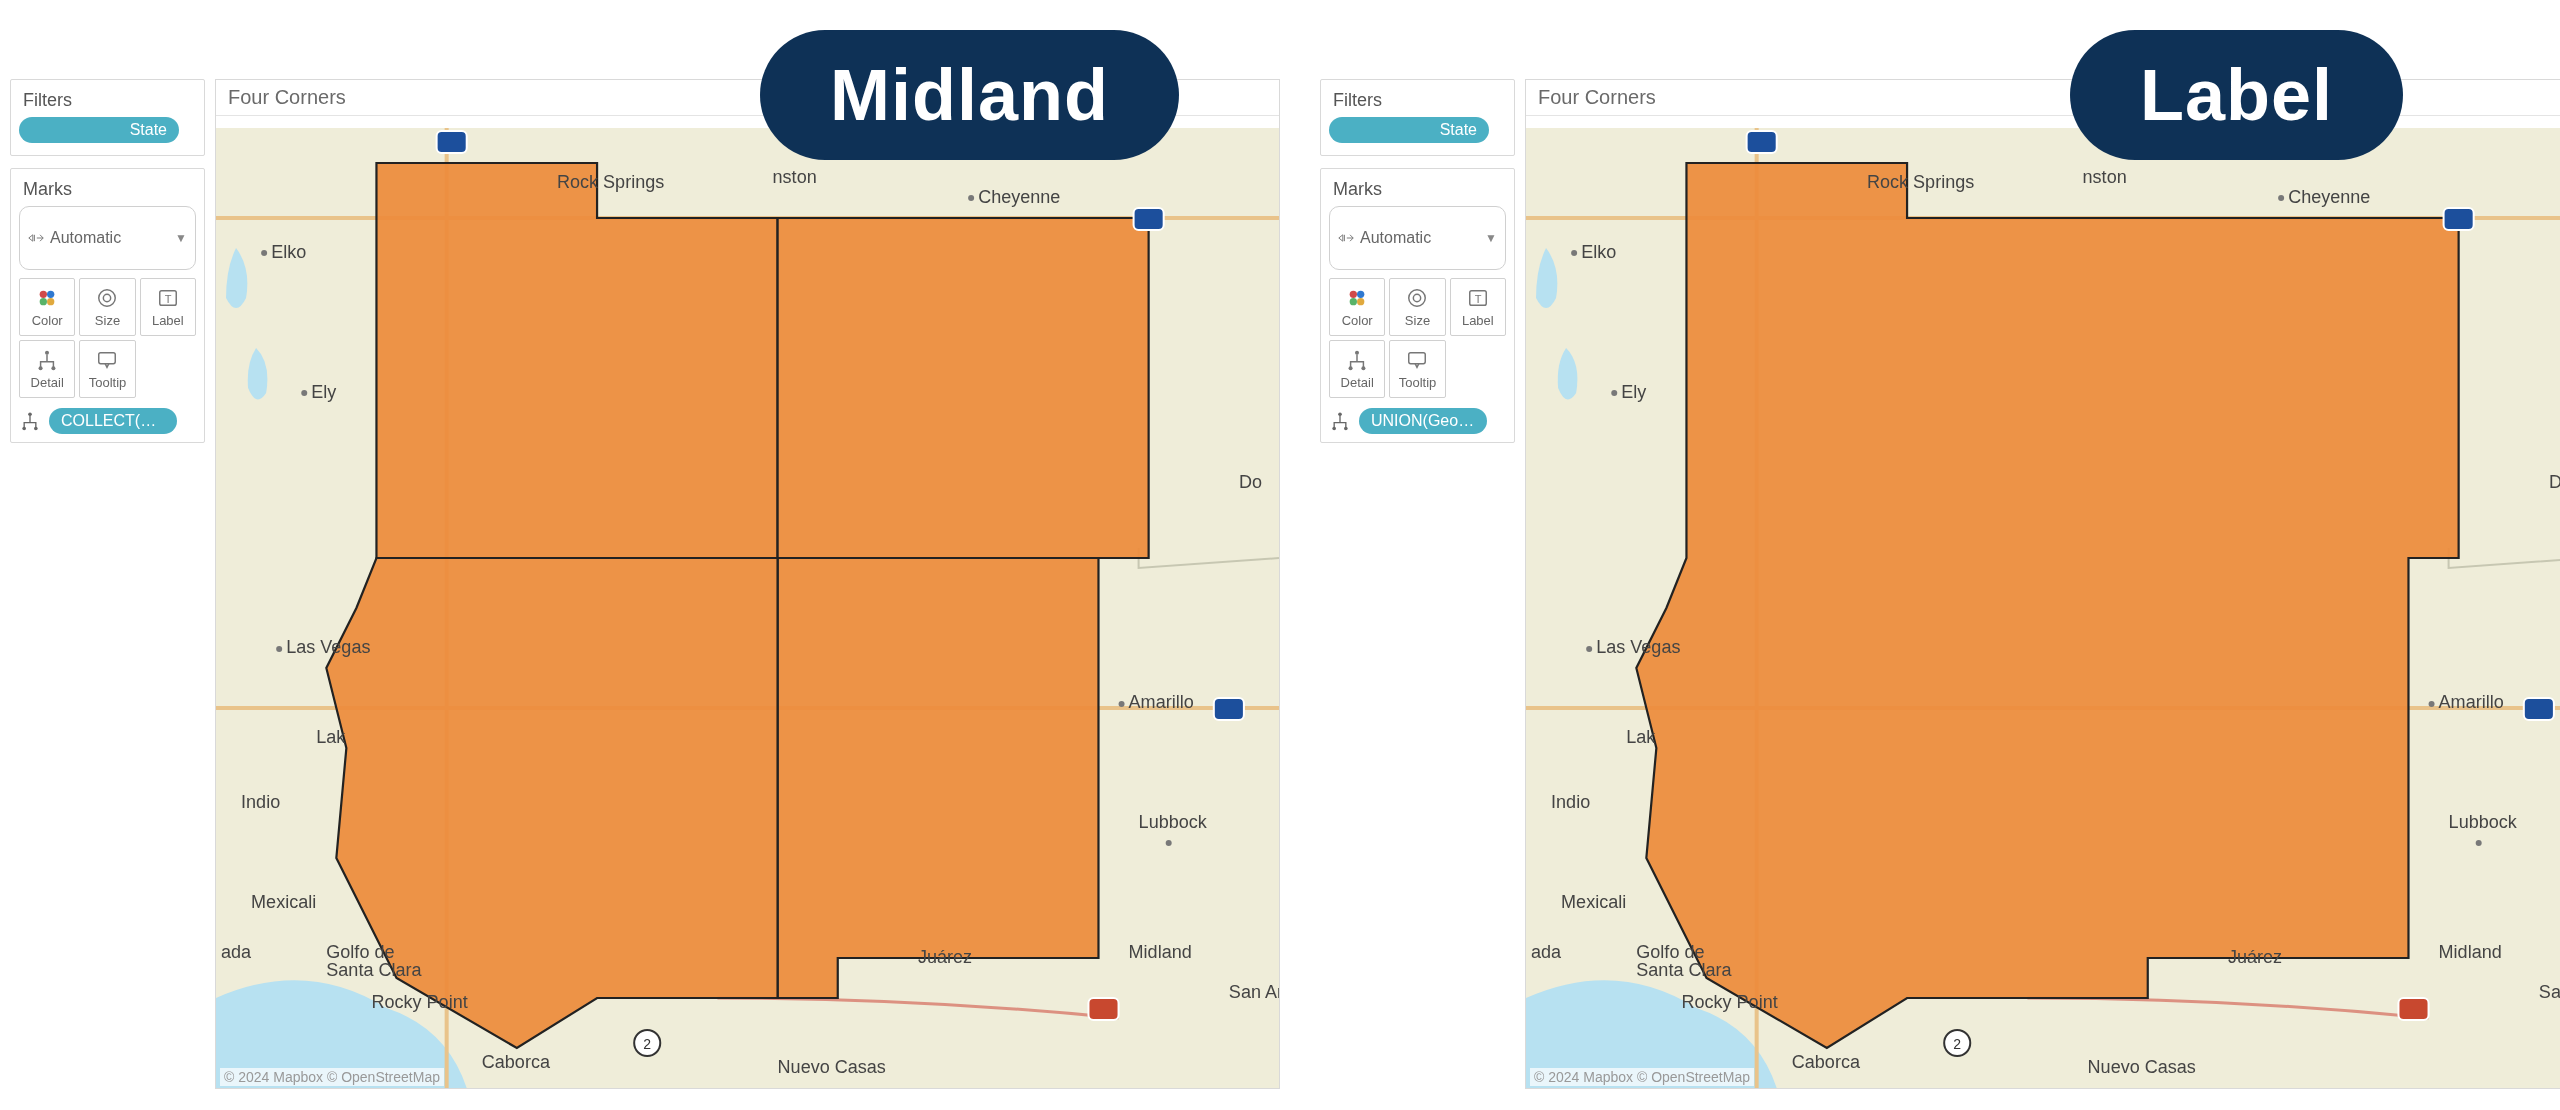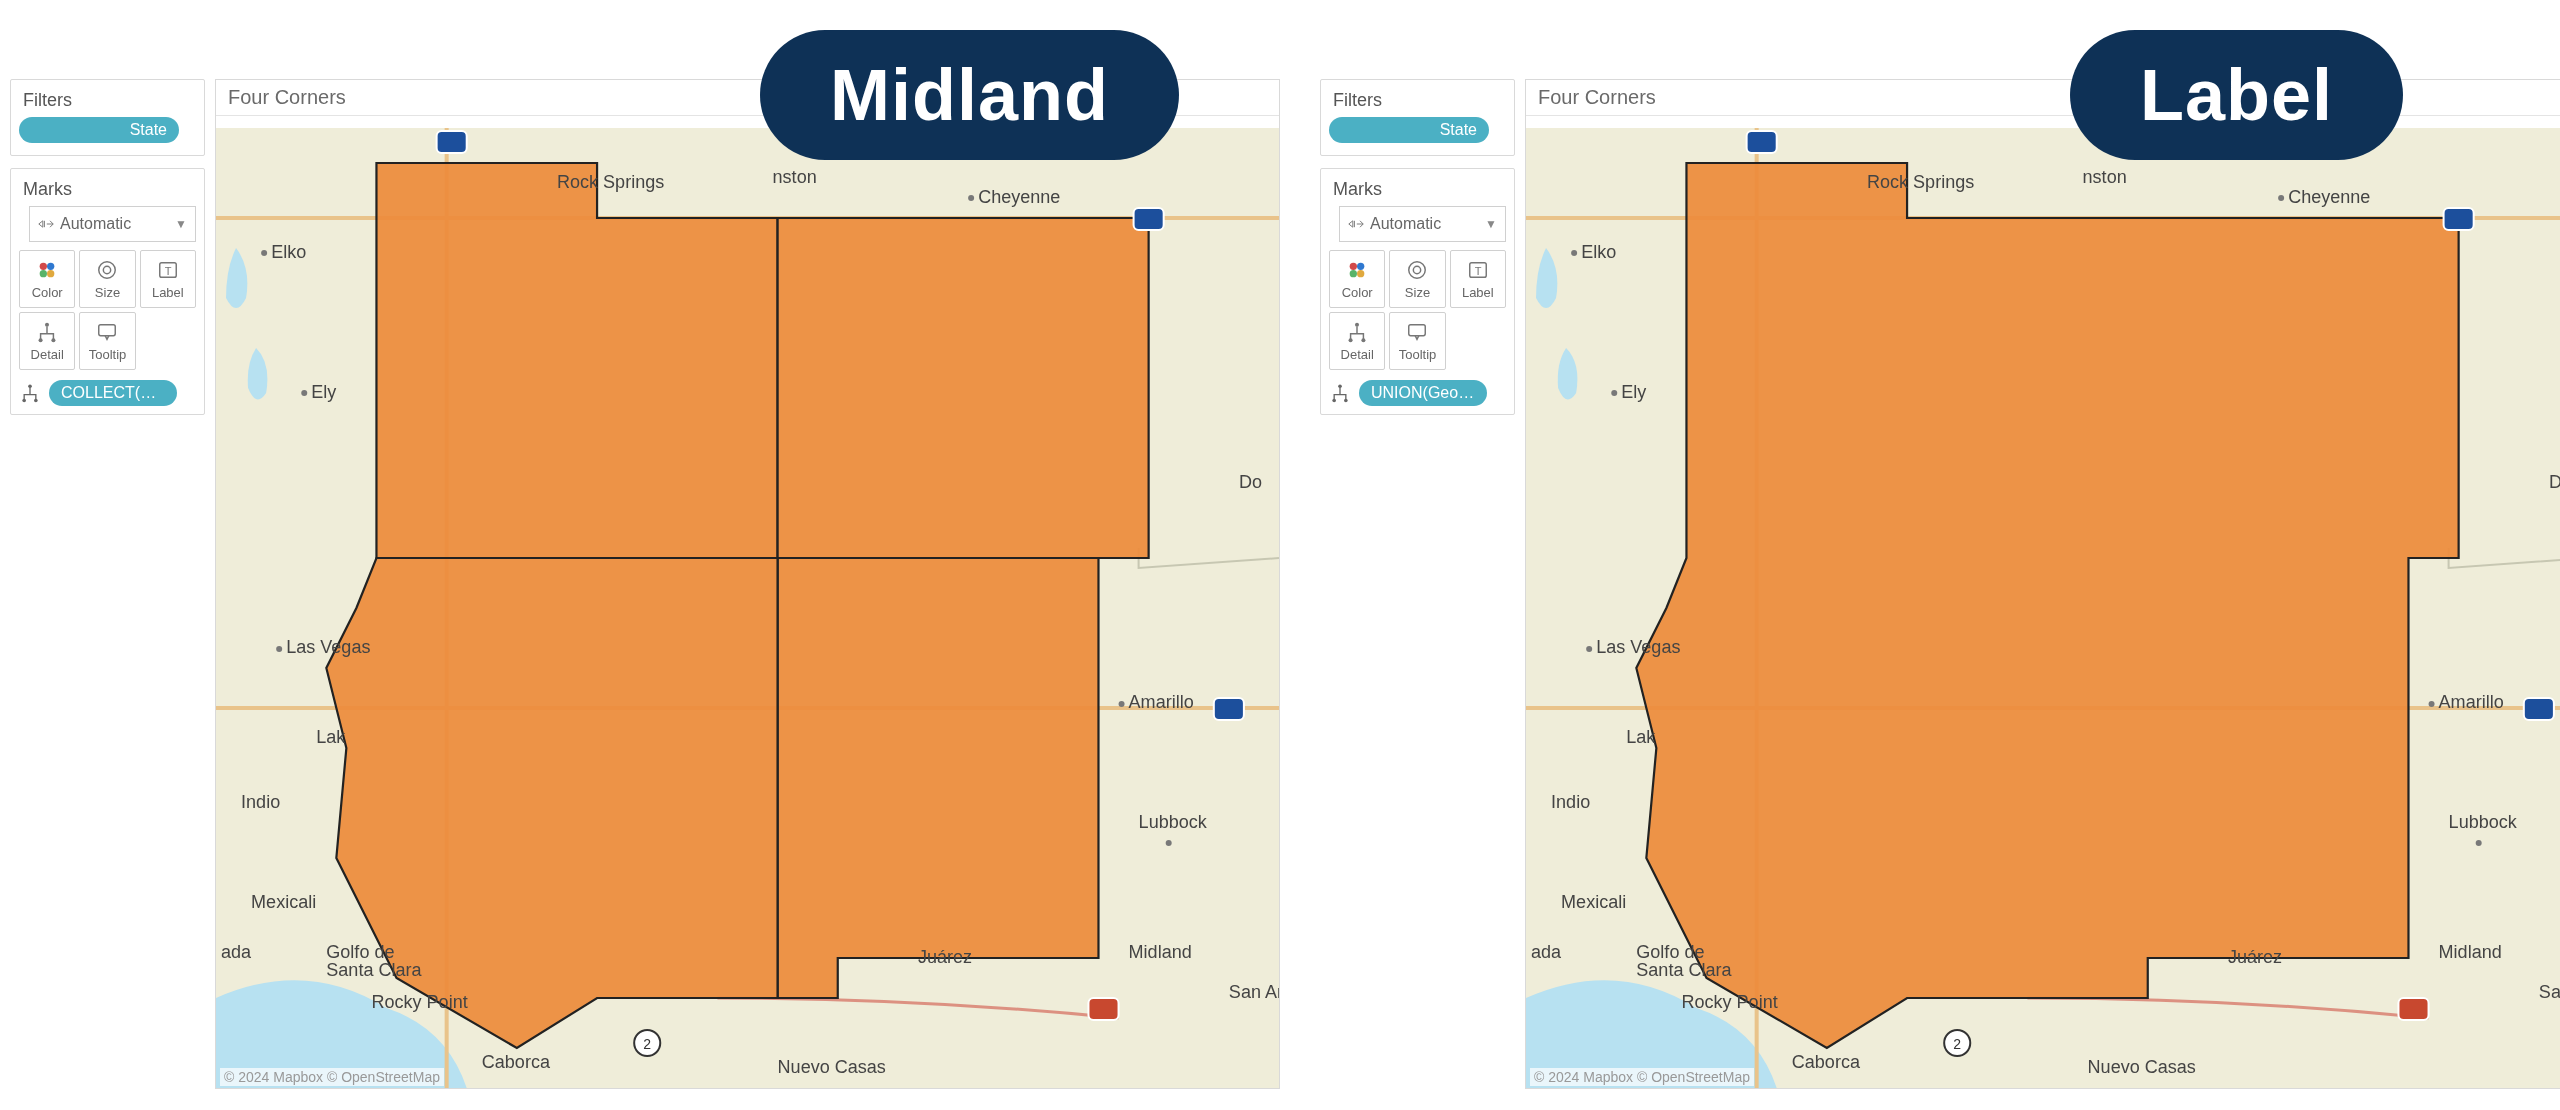--- a/index.html
+++ b/index.html
@@ -50,26 +50,25 @@
     overflow: hidden;
     text-overflow: ellipsis;
     text-align: right;
   }
   .pill-wide { min-width: 120px; max-width: 128px; }
   .mark-type-select {
     display: flex;
     align-items: center;
     justify-content: space-between;
     border: 1px solid #d0d0d0;
-    border-radius: 0;
-    padding: 8px 8px;
+    border-radius: 10px;
+    padding: 22px 8px;
     font-size: 16px;
     color: #666;
     margin-bottom: 8px;
-    margin-left: 10px;
   }
   .mark-auto-ico { display:inline-flex; align-items:center; gap:6px; }
   .auto-icon {
     width: 16px; height: 8px;
   }
   .caret {
     font-size: 12px; color: #888;
   }
   .mark-buttons {
     display: grid;

